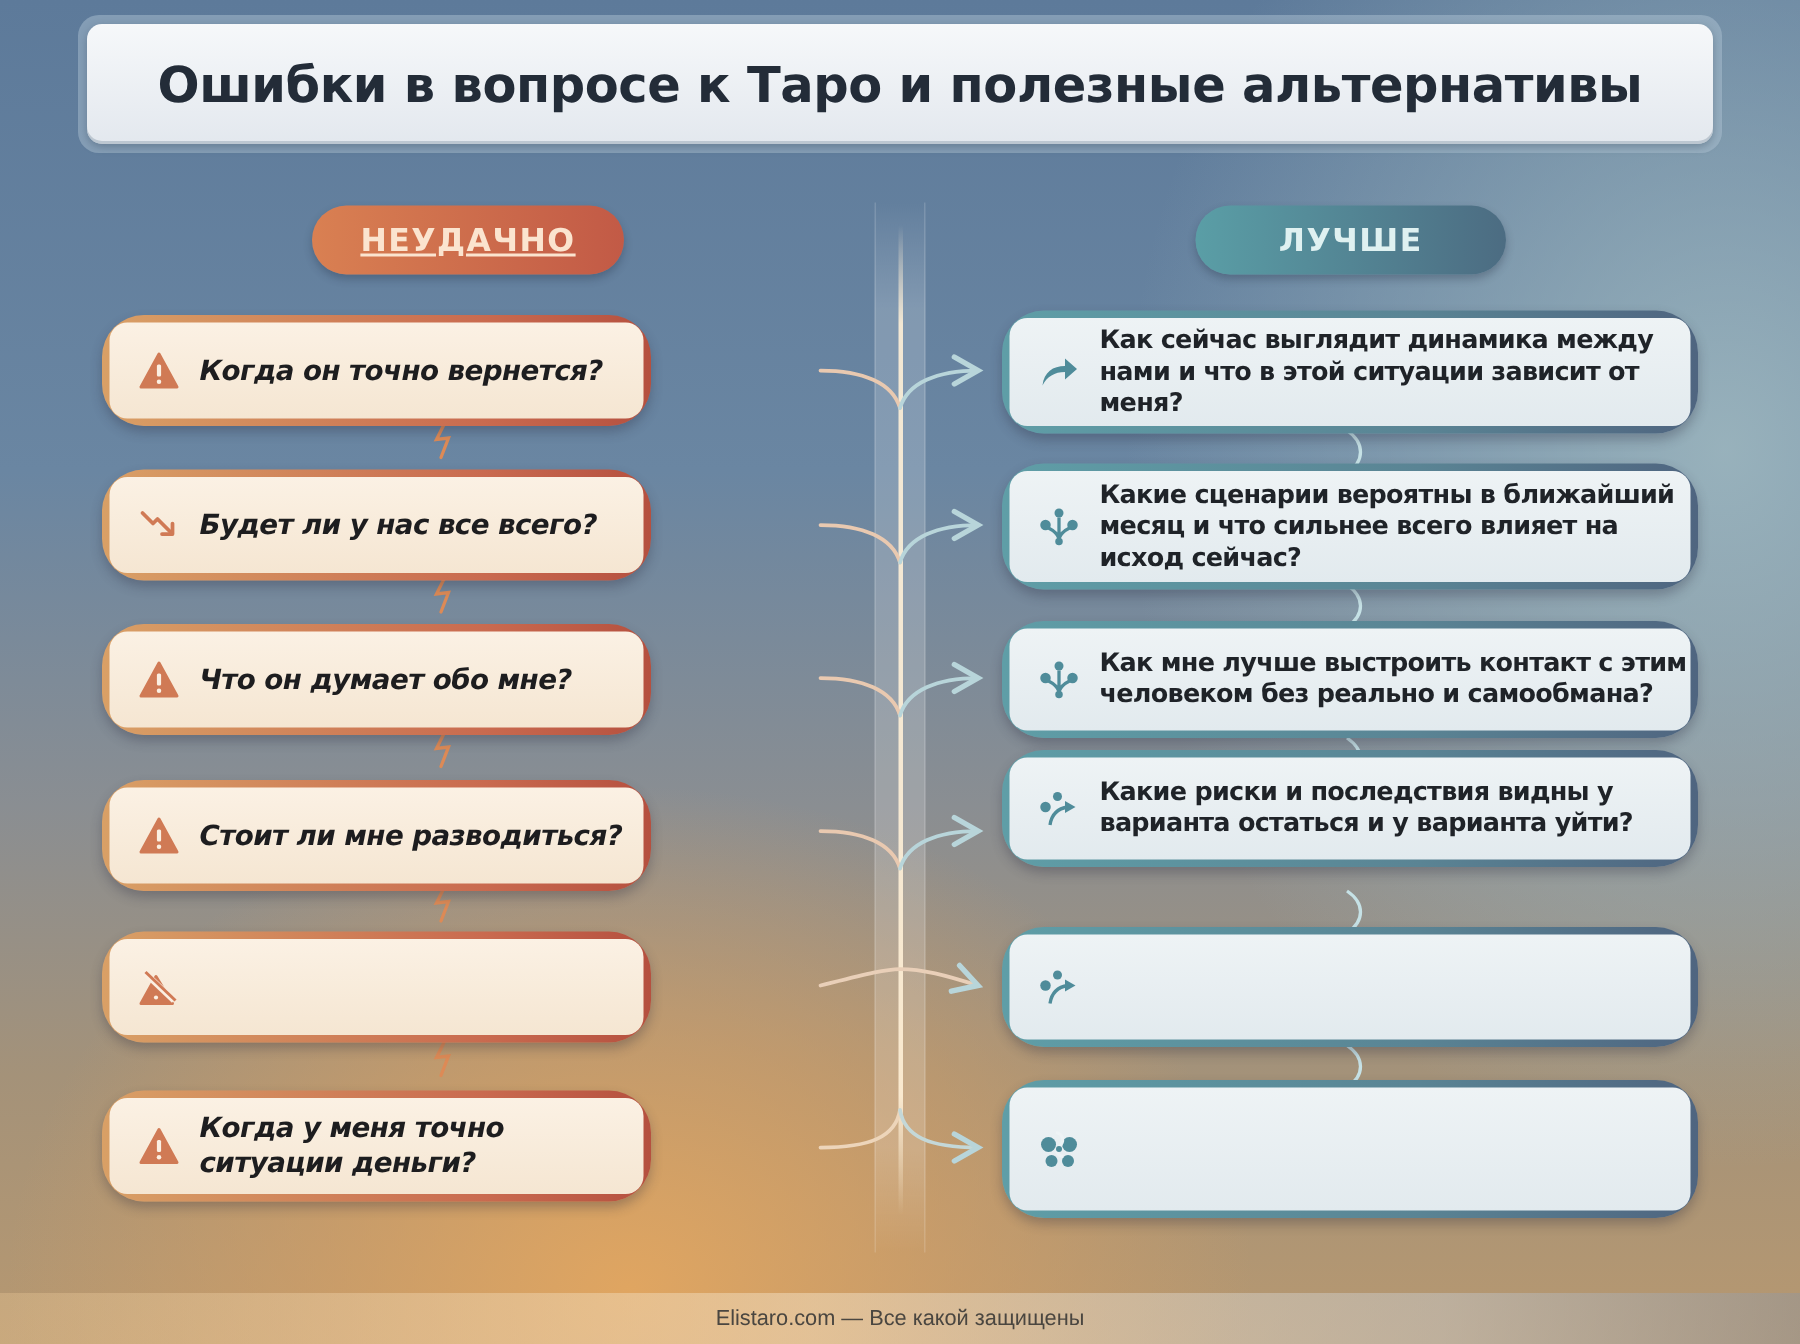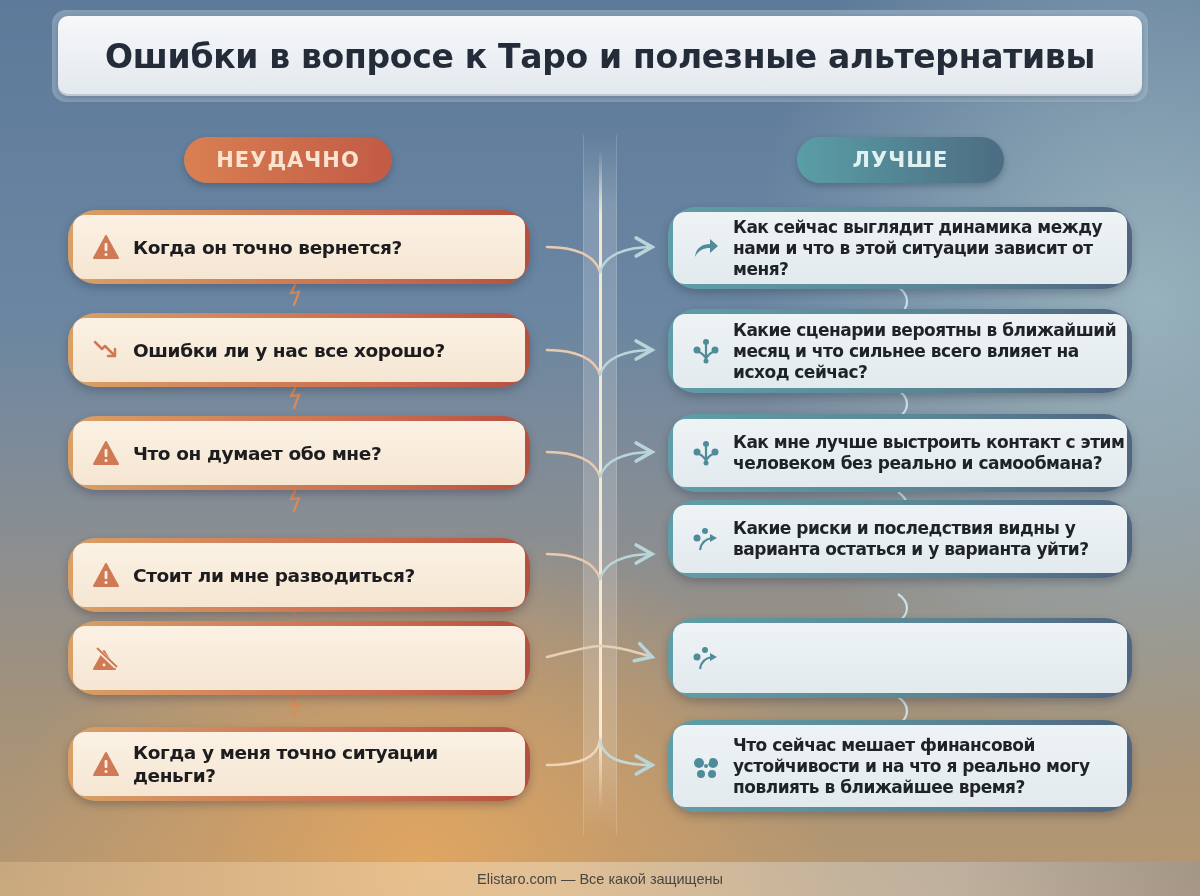--- a/index.html
+++ b/index.html
@@ -29,21 +29,21 @@
     font-family: "DejaVu Sans", sans-serif;
     font-weight: bold; font-size: 33px; color: #232c38; letter-spacing: -0.3px;
   }
 
   .pill {
     position: absolute; height: 46px; border-radius: 23px;
     display: flex; align-items: center; justify-content: center;
     font-family: "DejaVu Sans", sans-serif; font-weight: bold; font-size: 21px; letter-spacing: 1px;
     box-shadow: 0 3px 6px rgba(30,40,60,0.3);
   }
-  .pill.bad { left: 184px; top: 137px; width: 208px; background: linear-gradient(90deg, #d98052 0%, #c25a46 100%); color: #fbe4cf; }
+  .pill.bad { left: 208px; top: 137px; width: 208px; background: linear-gradient(90deg, #d98052 0%, #c25a46 100%); color: #fbe4cf; text-decoration: underline; }
   .pill.good { left: 797px; top: 137px; width: 207px; background: linear-gradient(90deg, #5a9ea6 0%, #4c6c82 100%); color: #dff1f1; }
 
   
   .divider {
     position: absolute; left: 583px; top: 135px; width: 34px; height: 700px;
     background: linear-gradient(180deg, rgba(255,255,255,0) 0%, rgba(255,255,255,0.18) 10%, rgba(255,255,255,0.18) 90%, rgba(255,255,255,0) 100%);
     border-left: 1px solid rgba(255,255,255,0.15);
     border-right: 1px solid rgba(255,255,255,0.15);
   }
   .divider-line {
@@ -55,21 +55,21 @@
   
   .card {
     position: absolute; border-radius: 28px; padding: 5px;
     box-shadow: 0 4px 8px rgba(40,40,60,0.3);
   }
   .card-inner {
     width: 100%; height: 100%; border-radius: 12px;
     display: flex; align-items: center;
     padding-left: 18px;
   }
-  .card.bad { left: 68px; width: 462px; background: linear-gradient(90deg, #d9a066 0%, #c96a4f 70%, #b5503f 100%); }
+  .card.bad { left: 68px; width: 366px; background: linear-gradient(90deg, #d9a066 0%, #c96a4f 70%, #b5503f 100%); font-style: italic; }
   .card.bad .card-inner { background: linear-gradient(180deg, #fbf1e4 0%, #f5e6d2 100%); }
   .card.good { left: 668px; width: 464px; background: linear-gradient(90deg, #5f9ea7 0%, #5a8494 60%, #4f6580 100%); }
   .card.good .card-inner { background: linear-gradient(180deg, #eef3f5 0%, #e2eaee 100%); }
 
   .card .icon { width: 30px; height: 30px; flex: 0 0 30px; margin-right: 12px; display: flex; align-items: center; justify-content: center; }
   .card.bad .text { font-family: "DejaVu Sans", sans-serif; font-weight: bold; font-size: 18.5px; color: #1d1d1f; line-height: 23px; letter-spacing: -0.4px; }
   .card.good .text { font-family: "DejaVu Sans", sans-serif; font-weight: bold; font-size: 17px; color: #1f2328; line-height: 21px; letter-spacing: -0.5px; }
 
   .footer {
     position: absolute; left: 0; top: 862px; width: 1200px; height: 34px;
@@ -150,38 +150,38 @@
 </div>
 
 <div class="card bad" style="top:313px;height:74px;">
   <div class="card-inner">
     <span class="icon">
       <svg width="28" height="26" viewBox="0 0 28 26">
           <path d="M3 5 L10 12 L13 9 L22 18" fill="none" stroke="#d07a55" stroke-width="2.5" stroke-linecap="round" stroke-linejoin="round"></path>
           <path d="M16 19 L23 19 L23 12" fill="none" stroke="#d07a55" stroke-width="2.5" stroke-linecap="round" stroke-linejoin="round"></path>
         </svg>
     </span>
-    <span class="text">Ошибки ли у нас все хорошо?</span>
+    <span class="text">Будет ли у нас все всего?</span>
   </div>
 </div>
 
 <div class="card bad" style="top:416px;height:74px;">
   <div class="card-inner">
     <span class="icon">
       <svg width="28" height="26" viewBox="0 0 28 26">
           <path d="M14 2 L26 24 L2 24 Z" fill="#d07a55" stroke="#d07a55" stroke-width="2" stroke-linejoin="round"></path>
           <rect x="12.6" y="9" width="2.8" height="8" rx="1" fill="#fbefe2"></rect>
           <circle cx="14" cy="20.5" r="1.5" fill="#fbefe2"></circle>
         </svg>
     </span>
     <span class="text">Что он думает обо мне?</span>
   </div>
 </div>
 
-<div class="card bad" style="top:538px;height:74px;">
+<div class="card bad" style="top:520px;height:74px;">
   <div class="card-inner">
     <span class="icon">
       <svg width="28" height="26" viewBox="0 0 28 26">
           <path d="M14 2 L26 24 L2 24 Z" fill="#d07a55" stroke="#d07a55" stroke-width="2" stroke-linejoin="round"></path>
           <rect x="12.6" y="9" width="2.8" height="8" rx="1" fill="#fbefe2"></rect>
           <circle cx="14" cy="20.5" r="1.5" fill="#fbefe2"></circle>
         </svg>
     </span>
     <span class="text">Стоит ли мне разводиться?</span>
   </div>
@@ -286,19 +286,18 @@
     <span class="icon">
       <svg width="30" height="30" viewBox="0 0 30 30">
           <circle cx="8" cy="12" r="5" fill="#4f8c9a"></circle>
           <circle cx="22" cy="12" r="5" fill="#4f8c9a"></circle>
           <circle cx="10" cy="23" r="4" fill="#4f8c9a"></circle>
           <circle cx="21" cy="23" r="4" fill="#4f8c9a"></circle>
           <path d="M13 4 C18 5 19 10 15 14 C12 17 15 20 18 20" stroke="#eef3f5" stroke-width="2" fill="none"></path>
           <circle cx="15" cy="15" r="2" fill="#4f8c9a"></circle>
         </svg>
     </span>
-    <span class="text">Что сейчас мешает финансовой устойчивости и на что я реально могу повлиять в ближайшее время?</span>
   </div>
 </div>
 
 <div class="footer">
   <span>Elistaro.com — Все какой защищены</span>
 </div>
 
 </body></html>

